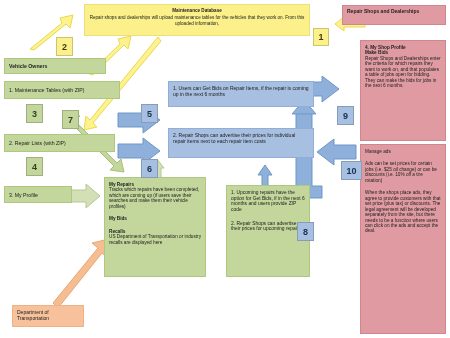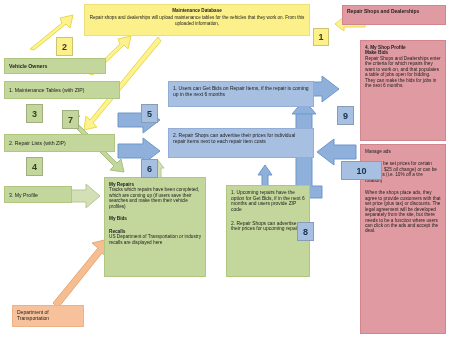--- a/index.html
+++ b/index.html
@@ -186,15 +186,15 @@
   <div class="num blue" style="left:141px; top:104px; width:17px; height:19px; font-size:9px;">5</div>
 
   <div class="num blue" style="left:141px; top:159px; width:17px; height:19px; font-size:9px;">6</div>
 
   <div class="num green" style="left:62px; top:110px; width:17px; height:19px; font-size:9px;">7</div>
 
   <div class="num blue" style="left:297px; top:222px; width:17px; height:19px; font-size:9px;">8</div>
 
   <div class="num blue" style="left:337px; top:106px; width:17px; height:19px; font-size:9px;">9</div>
 
-  <div class="num blue" style="left:341px; top:161px; width:41px; height:19px; font-size:9px;">10</div>
+  <div class="num blue" style="left:341px; top:161px; width:21px; height:19px; font-size:9px;">10</div>
 
 </div>
 
 </body></html>

